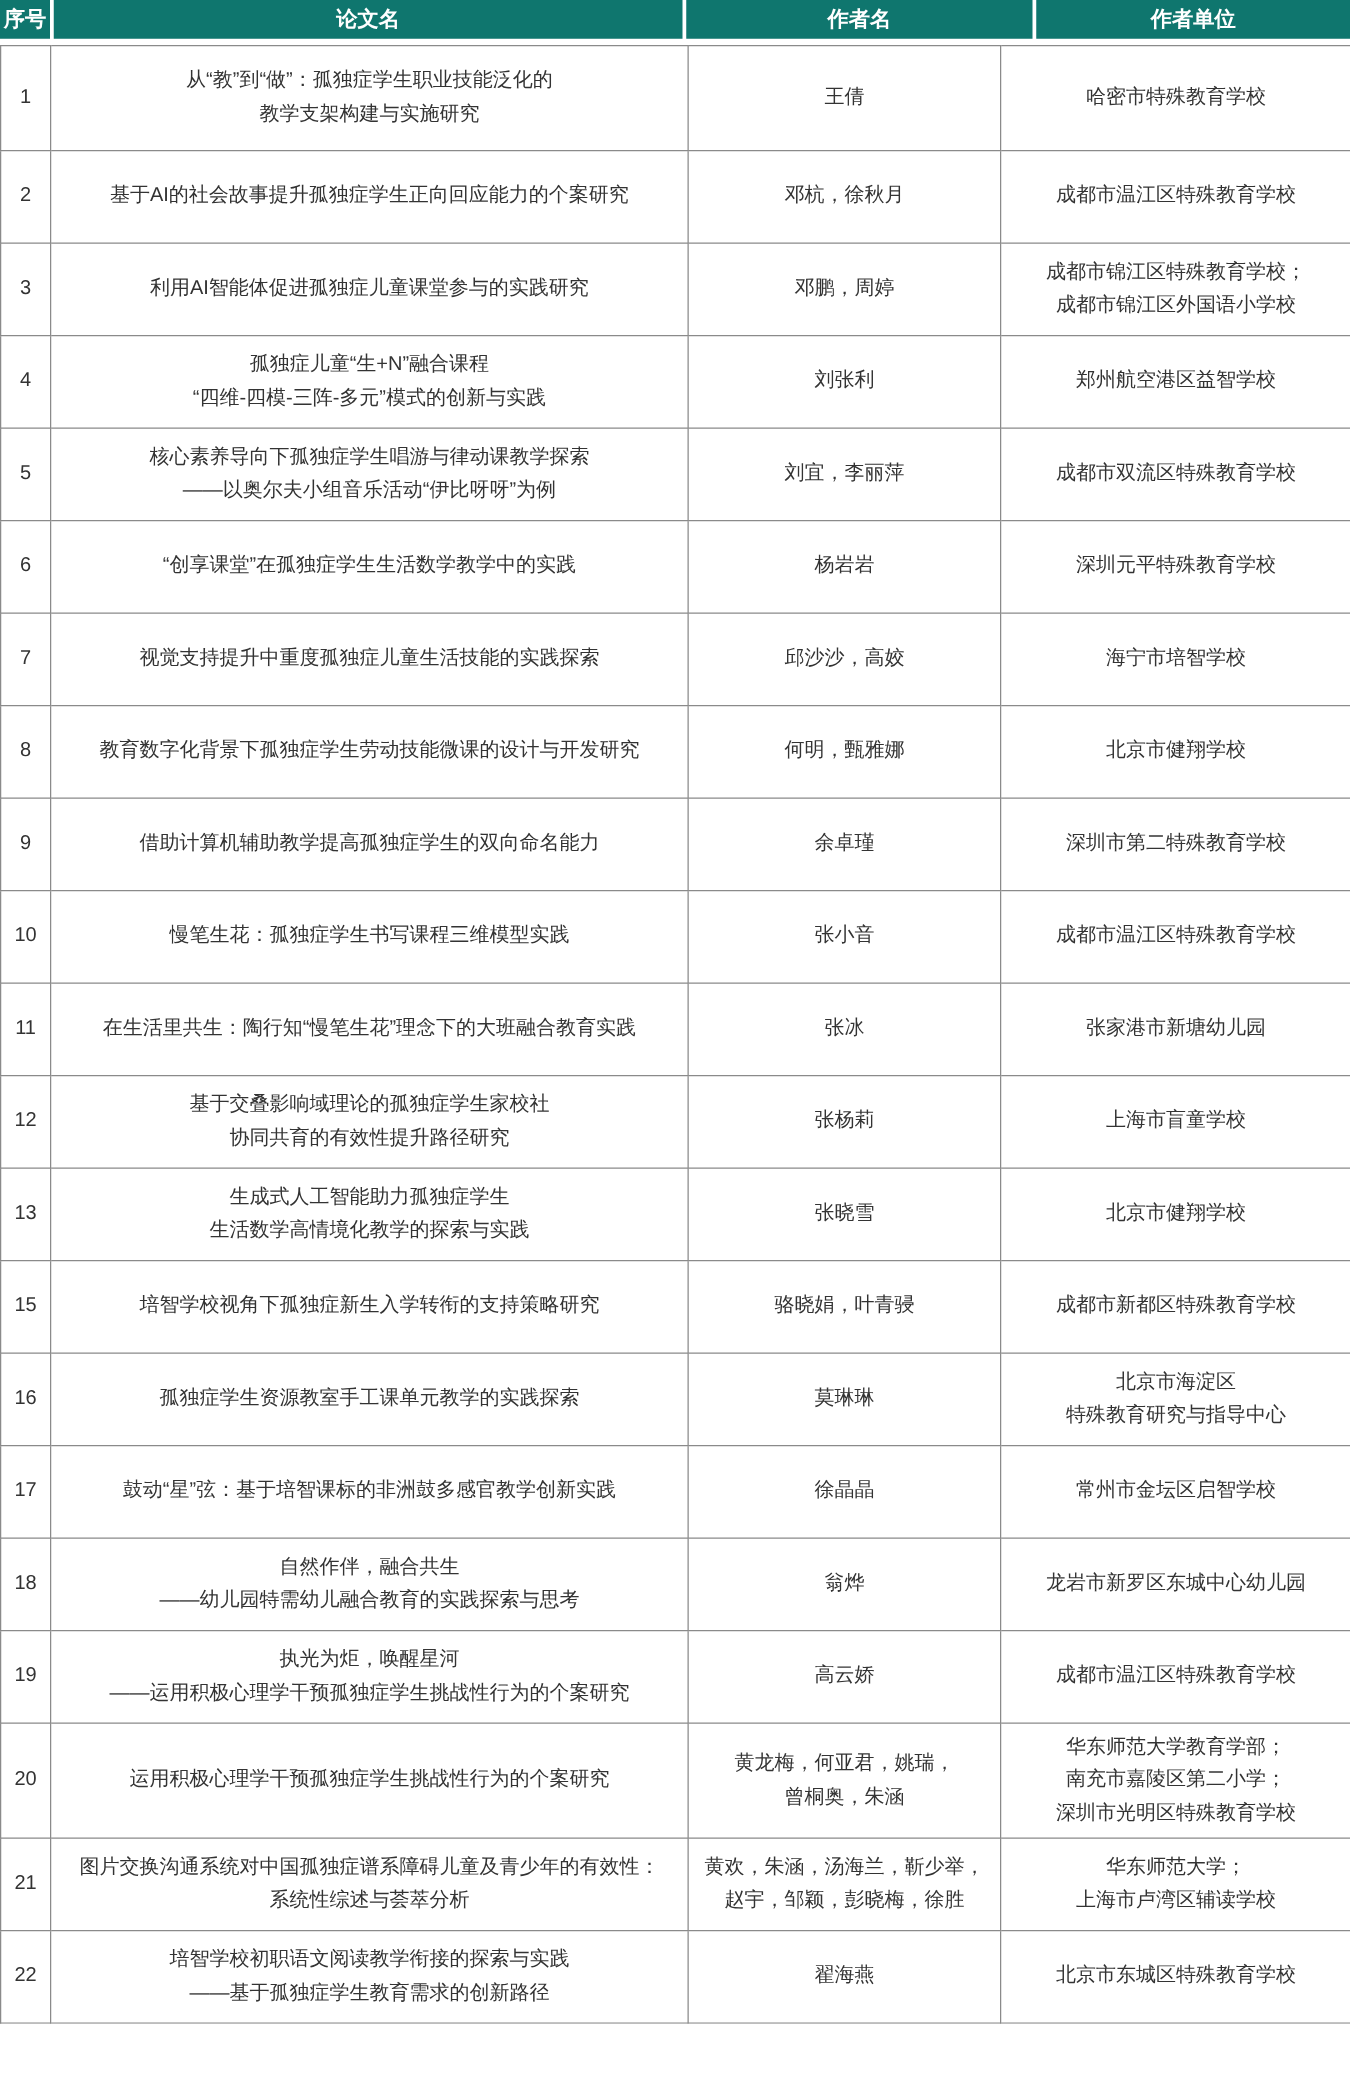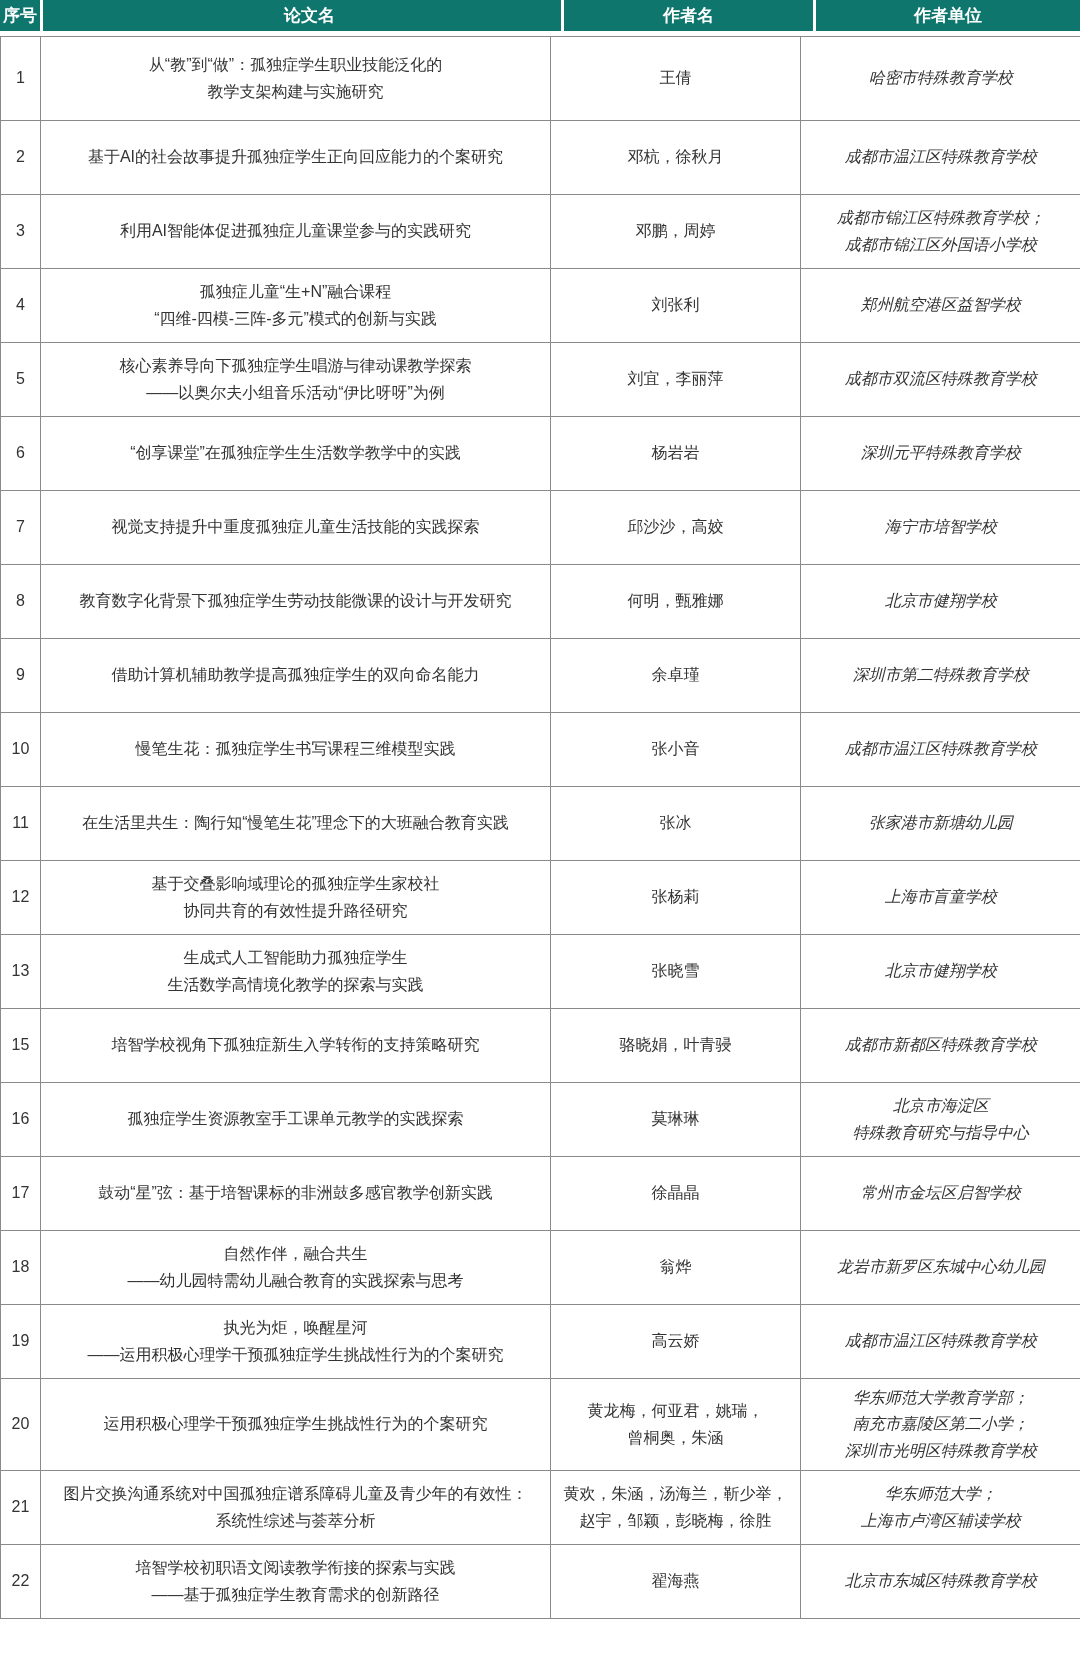--- a/index.html
+++ b/index.html
@@ -24,22 +24,22 @@
     color: #ffffff;
     font-weight: bold;
     font-size: 17px;
     height: 31px;
     line-height: 31px;
     text-align: center;
     overflow: hidden;
     white-space: nowrap;
   }
   .hc-no    { width: 40px;  flex: 0 0 auto; }
-  .hc-title { width: 503px; flex: 0 0 auto; padding-left: 15px; }
-  .hc-auth  { width: 249px; flex: 0 0 auto; }
+  .hc-title { width: 503px; flex: 0 0 auto; }
+  .hc-auth  { width: 277px; flex: 0 0 auto; }
   .hc-affil { flex: 1 1 auto; text-align: center; }
 
   
   table.paper-table {
     border-collapse: collapse;
     table-layout: fixed;
     width: 1080px;
   }
   table.paper-table col.c-no    { width: 40px;  }
   table.paper-table col.c-title { width: 510px; }
@@ -50,21 +50,21 @@
     border: 1px solid #8a8a8a;
     text-align: center;
     vertical-align: middle;
     font-size: 16px;
     color: #333333;
     line-height: 1.65;
     padding: 6px 8px;
     white-space: pre-line;
     overflow: hidden;
   }
-  table.paper-table td:last-child { border-right: none; font-style: italic; }
+  table.paper-table td:last-child { border-right: none; }
   table.paper-table tr { height: 74px; }
   table.paper-table tr:first-child { height: 84px; }
 </style>
 </head>
 <body>
 
 <div class="page">
 
   <div class="header-row">
     <div class="header-cell hc-no">序号</div>

